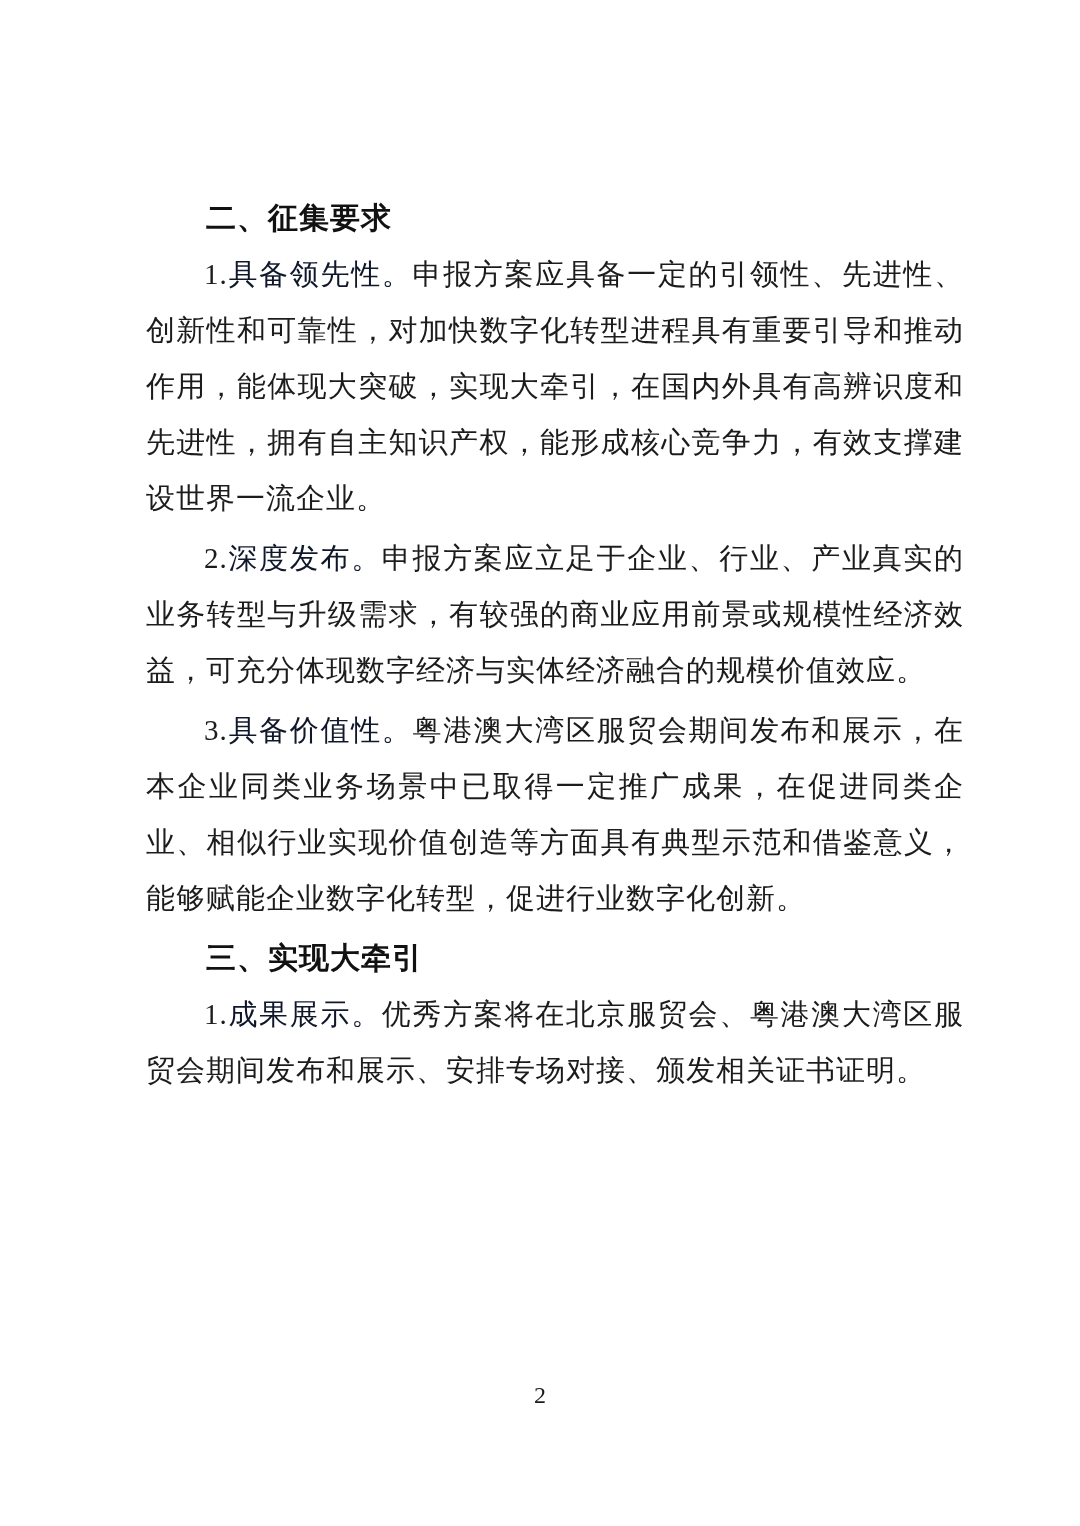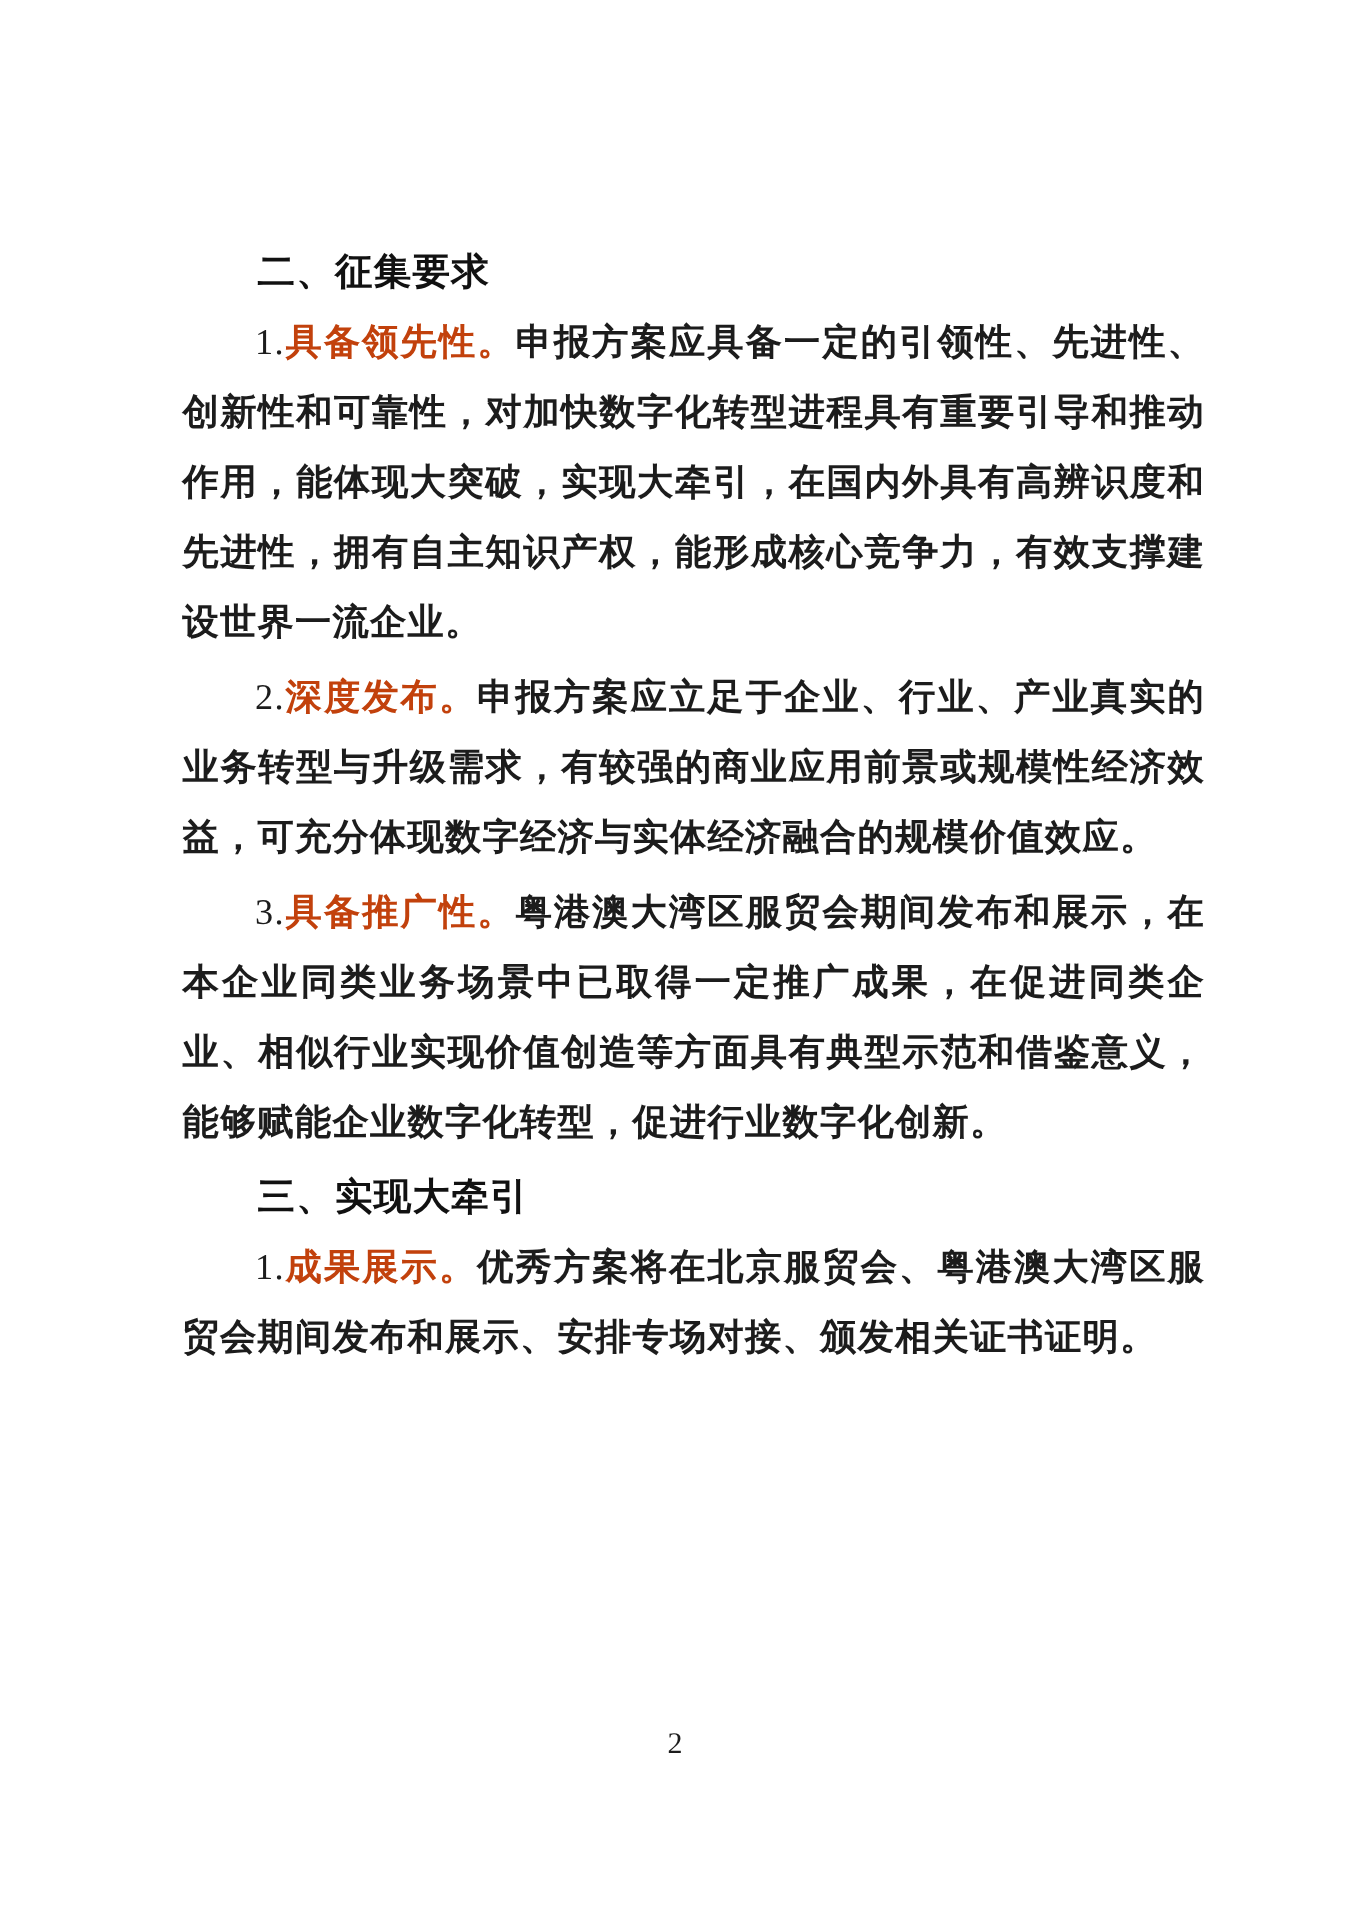--- a/index.html
+++ b/index.html
@@ -36,26 +36,26 @@
     text-align: justify;
     text-justify: inter-character;
     text-indent: 2em;
     margin-bottom: 4px;
   }
   .para-num {
     font-weight: normal;
     font-family: "Liberation Serif", "DejaVu Serif", serif;
   }
   .para-lead {
-    font-weight: bold;
+    font-weight: normal;
     font-family: "Liberation Sans", "DejaVu Sans", sans-serif;
-    color: #c2410c;
+    color: #0f172a;
   }
   .para-body {
-    font-weight: bold;
+    font-weight: normal;
   }
   .page-number {
     position: absolute;
     left: 0;
     width: 100%;
     top: 1382px;
     text-align: center;
     font-size: 24px;
     color: #1c1c1c;
     font-family: "Liberation Serif", "DejaVu Serif", serif;
@@ -66,21 +66,21 @@
 
 <div class="page">
   <div class="content">
 
     <div class="section-heading">二、征集要求</div>
 
     <p class="para"><span class="para-num">1.</span><span class="para-lead">具备领先性。</span><span class="para-body">申报方案应具备一定的引领性、先进性、创新性和可靠性，对加快数字化转型进程具有重要引导和推动作用，能体现大突破，实现大牵引，在国内外具有高辨识度和先进性，拥有自主知识产权，能形成核心竞争力，有效支撑建设世界一流企业。</span></p>
 
     <p class="para"><span class="para-num">2.</span><span class="para-lead">深度发布。</span><span class="para-body">申报方案应立足于企业、行业、产业真实的业务转型与升级需求，有较强的商业应用前景或规模性经济效益，可充分体现数字经济与实体经济融合的规模价值效应。</span></p>
 
-    <p class="para"><span class="para-num">3.</span><span class="para-lead">具备推广性。</span><span class="para-body">粤港澳大湾区服贸会期间发布和展示，在本企业同类业务场景中已取得一定推广成果，在促进同类企业、相似行业实现价值创造等方面具有典型示范和借鉴意义，能够赋能企业数字化转型，促进行业数字化创新。</span></p>
+    <p class="para"><span class="para-num">3.</span><span class="para-lead">具备价值性。</span><span class="para-body">粤港澳大湾区服贸会期间发布和展示，在本企业同类业务场景中已取得一定推广成果，在促进同类企业、相似行业实现价值创造等方面具有典型示范和借鉴意义，能够赋能企业数字化转型，促进行业数字化创新。</span></p>
 
     <div class="section-heading">三、实现大牵引</div>
 
     <p class="para"><span class="para-num">1.</span><span class="para-lead">成果展示。</span><span class="para-body">优秀方案将在北京服贸会、粤港澳大湾区服贸会期间发布和展示、安排专场对接、颁发相关证书证明。</span></p>
 
 
   </div>
 
   <div class="page-number">2</div>
 </div>

